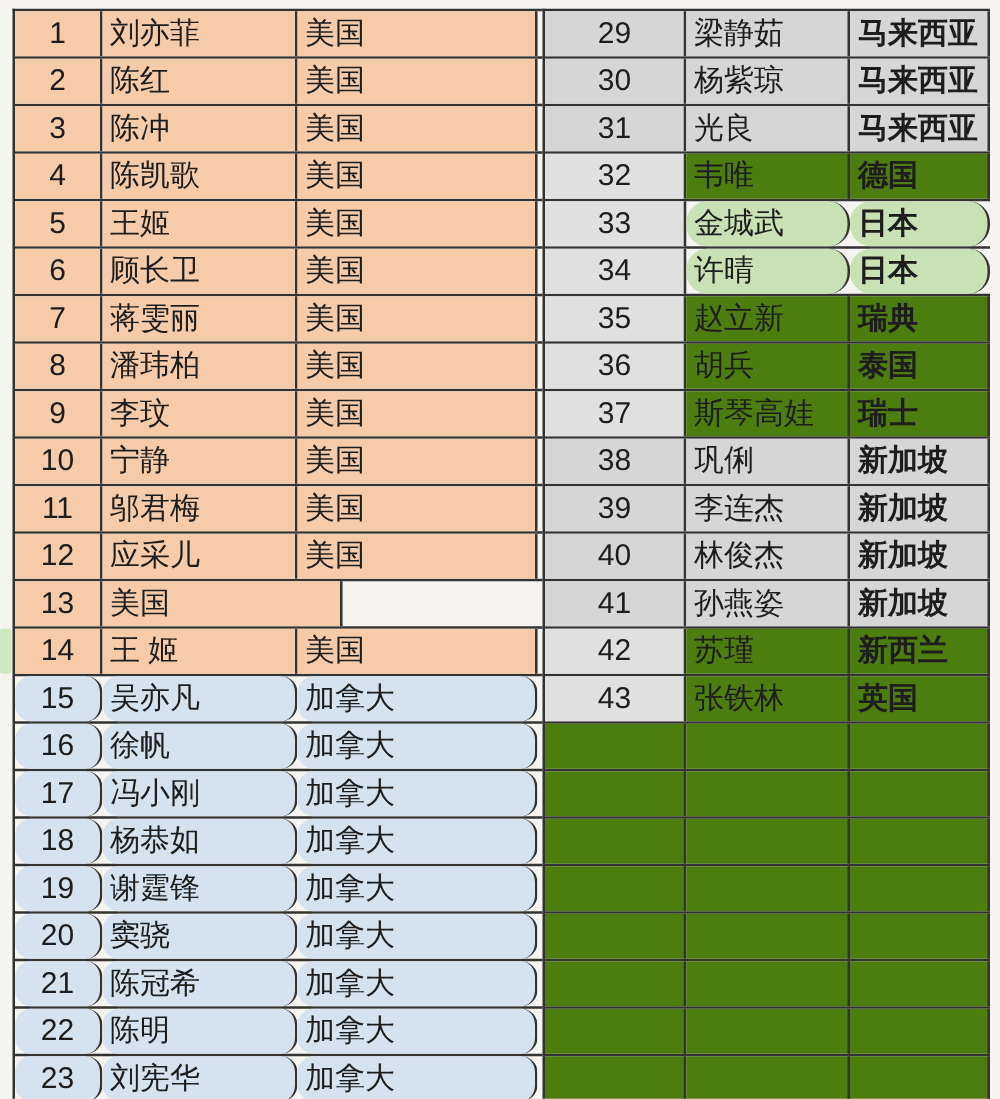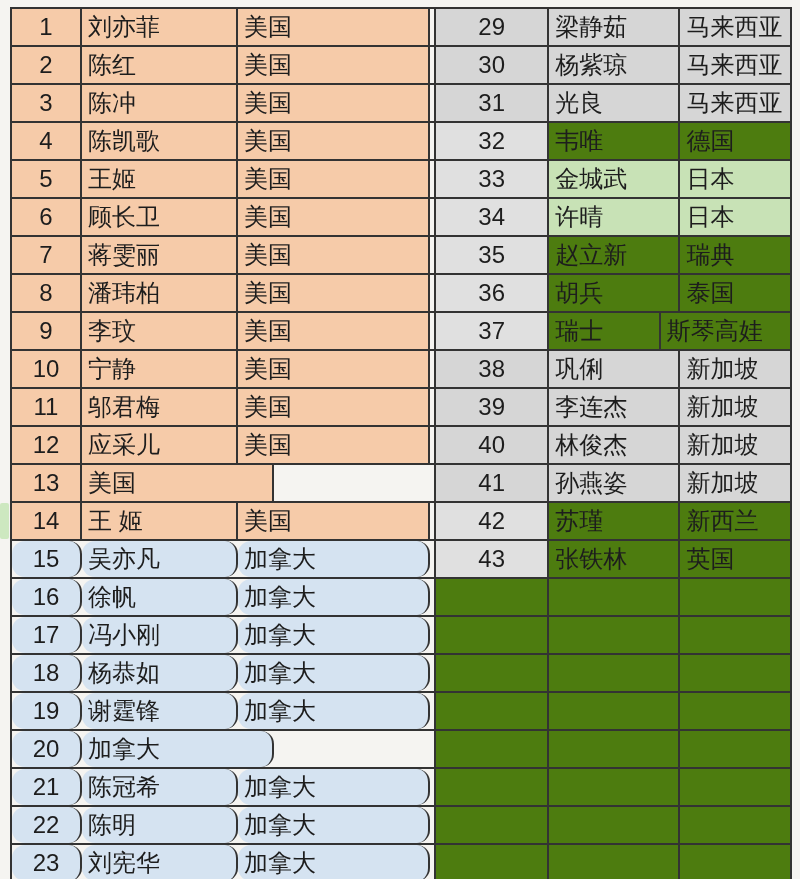--- a/index.html
+++ b/index.html
@@ -43,26 +43,26 @@
     white-space: nowrap;
     background: #fff;
   }
   .cell.num { justify-content: center; padding: 0 2px; }
   .cell.name, .cell.country { padding-left: 6px; }
   #left-table  .cell.num     { width: 70px; }
   #left-table  .cell.name    { width: 156px; }
   #left-table  .cell.country { width: 192px; }
   #right-table .cell.num     { width: 121px; }
   #right-table .cell.name    { width: 140px; }
-  #right-table .cell.country { width: 119px; }
+  #right-table .cell.country { width: 119px; font-weight: bold; }
   .c-peach   { background: var(--peach,   #f6cba9); }
   .c-blue    { background: var(--blue,    #d5e3f1); border-radius: 13px; }
   .c-gray    { background: var(--gray,    #d6d6d6); }
   .c-numgray { background: var(--numgray, #e0e0e0); }
-  .c-green   { background: var(--green,   #c8e2b6); }
+  .c-green   { background: var(--green,   #c8e2b6); border-radius: 17px; }
   .c-white   { background: #4d7c0f; }
   .row14-marker {
     position: absolute;
     left: 0;
     top: 503px;
     width: 9px;
     height: 36px;
     background: var(--marker, #cde8c0);
     border-radius: 2px;
   }
@@ -165,20 +165,21 @@
         <div class="cell name c-blue">杨恭如</div>
         <div class="cell country c-blue">加拿大</div>
       </div>
       <div class="row">
         <div class="cell num c-blue">19</div>
         <div class="cell name c-blue">谢霆锋</div>
         <div class="cell country c-blue">加拿大</div>
       </div>
       <div class="row">
         <div class="cell num c-blue">20</div>
+        <div class="cell name c-blue">窦骁</div>
         <div class="cell country c-blue">加拿大</div>
       </div>
       <div class="row">
         <div class="cell num c-blue">21</div>
         <div class="cell name c-blue">陈冠希</div>
         <div class="cell country c-blue">加拿大</div>
       </div>
       <div class="row">
         <div class="cell num c-blue">22</div>
         <div class="cell name c-blue">陈明</div>
@@ -228,22 +229,22 @@
         <div class="cell name c-white">赵立新</div>
         <div class="cell country c-white">瑞典</div>
       </div>
       <div class="row">
         <div class="cell num c-numgray">36</div>
         <div class="cell name c-white">胡兵</div>
         <div class="cell country c-white">泰国</div>
       </div>
       <div class="row">
         <div class="cell num c-numgray">37</div>
+        <div class="cell name c-white">斯琴高娃</div>
         <div class="cell country c-white">瑞士</div>
-        <div class="cell name c-white">斯琴高娃</div>
       </div>
       <div class="row">
         <div class="cell num c-gray">38</div>
         <div class="cell name c-gray">巩俐</div>
         <div class="cell country c-gray">新加坡</div>
       </div>
       <div class="row">
         <div class="cell num c-gray">39</div>
         <div class="cell name c-gray">李连杰</div>
         <div class="cell country c-gray">新加坡</div>

